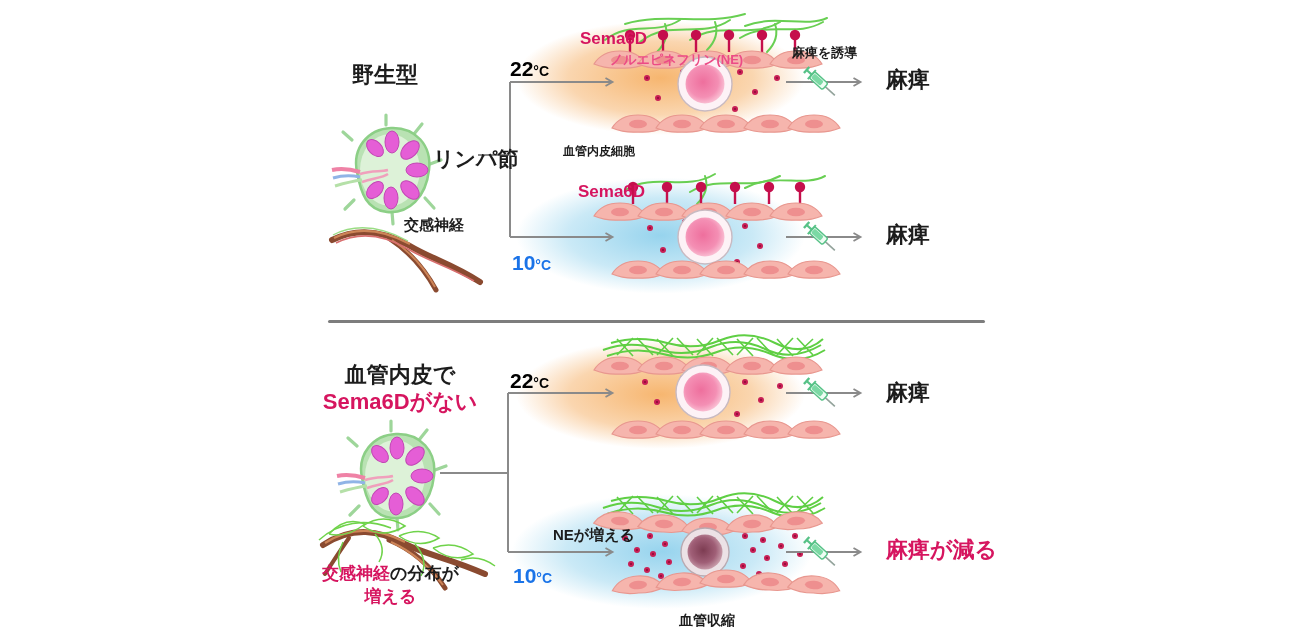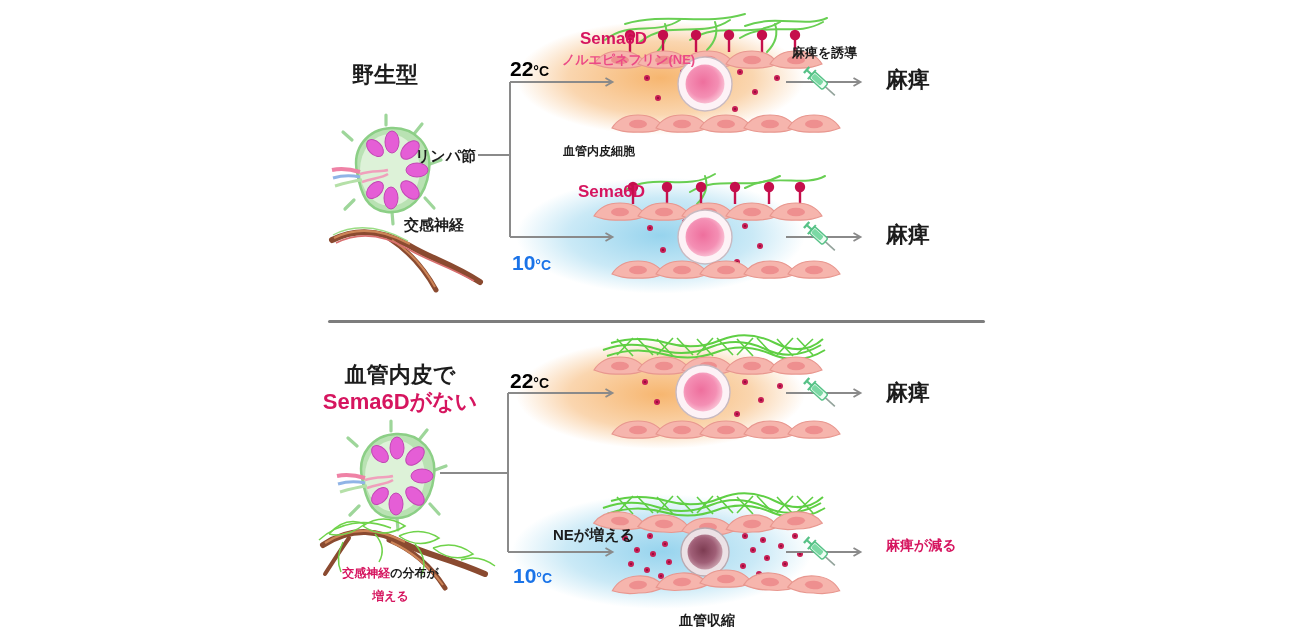--- a/index.html
+++ b/index.html
@@ -6,21 +6,21 @@
   .canvas{position:relative;width:1300px;height:628px;background:#fff;overflow:hidden;
           font-family:"Liberation Sans","DejaVu Sans",sans-serif;}
   .canvas svg{overflow:visible;}
   .glow{position:absolute;}
   .glow.warm{background:radial-gradient(ellipse closest-side,rgba(246,178,104,.95),rgba(246,180,110,.55) 48%,rgba(246,180,110,0) 75%);}
   .glow.cold{background:radial-gradient(ellipse closest-side,rgba(142,208,236,.92),rgba(150,212,238,.5) 48%,rgba(150,212,238,0) 75%);}
   .vessel,.icon,.overlay{position:absolute;}
   .overlay{left:0;top:0;pointer-events:none;}
   .lbl{position:absolute;font-weight:700;color:#1c1c1c;white-space:nowrap;line-height:1.15;}
   .crimson{color:#d6155f;}
-  .pinktxt{color:#ec4b86;}
+  .pinktxt{color:#ec4b86;margin-left:48px;}
   .warmtxt{color:#000000;}
   .coldtxt{color:#1a73e8;}
   .unit{font-size:14px;}
   .center{text-align:center;white-space:normal;}
   .sep{position:absolute;background:#7d7d7d;border-radius:2px;}
 </style>
 </head>
 <body>
 
 <div class="canvas">
@@ -319,21 +319,21 @@
     </g>
     <use href="#syr" transform="translate(820,82) rotate(42)"></use>
     <use href="#syr" transform="translate(820,237) rotate(42)"></use>
     <use href="#syr" transform="translate(820,393) rotate(42)"></use>
     <use href="#syr" transform="translate(820,552) rotate(42)"></use>
   </svg>
 
   <div class="sep" style="left:328px;top:320px;width:657px;height:3px;"></div>
 
   <div class="lbl" style="left:352px;top:62px;font-size:22px;">野生型</div>
-  <div class="lbl" style="left:415px;top:147px;font-size:15px;">リンパ節</div>
+  <div class="lbl" style="left:433px;top:147px;font-size:21px;">リンパ節</div>
   <div class="lbl" style="left:404px;top:216px;font-size:15px;">交感神経</div>
 
   <div class="lbl warmtxt" style="left:510px;top:57px;font-size:21px;">
     <span>22</span><span class="unit">°C</span>
   </div>
   <div class="lbl crimson" style="left:580px;top:29px;font-size:17px;">Sema6D</div>
   <div class="lbl pinktxt" style="left:562px;top:53px;font-size:13px;">ノルエピネフリン(NE)</div>
   <div class="lbl" style="left:563px;top:112px;font-size:12px;margin-top:33px;">血管内皮細胞</div>
   <div class="lbl" style="left:792px;top:46px;font-size:13px;">麻痺を誘導</div>
   <div class="lbl" style="left:886px;top:67px;font-size:22px;">麻痺</div>
@@ -355,20 +355,20 @@
   <div class="lbl" style="left:886px;top:380px;font-size:22px;">麻痺</div>
 
   <div class="lbl" style="left:553px;top:526px;font-size:15px;">NEが増える</div>
   <div class="lbl coldtxt" style="left:513px;top:564px;font-size:21px;">
     <span>10</span><span class="unit">°C</span>
   </div>
   <div class="lbl center" style="left:637px;top:582px;width:140px;font-size:14px;line-height:17px;margin-top:30px;">
     <div>血管収縮</div>
     <div>低酸素</div>
   </div>
-  <div class="lbl crimson" style="left:886px;top:537px;font-size:14px;">麻痺が減る</div>
-
-  <div class="lbl center" style="left:298px;top:562px;width:185px;font-size:12px;line-height:23px;">
+  <div class="lbl crimson" style="left:886px;top:537px;font-size:22px;">麻痺が減る</div>
+
+  <div class="lbl center" style="left:298px;top:562px;width:185px;font-size:17px;line-height:23px;">
     <div><span class="crimson">交感神経</span><span>の分布が</span></div>
     <div class="crimson">増える</div>
   </div>
 
 </div>
 
 </body></html>

